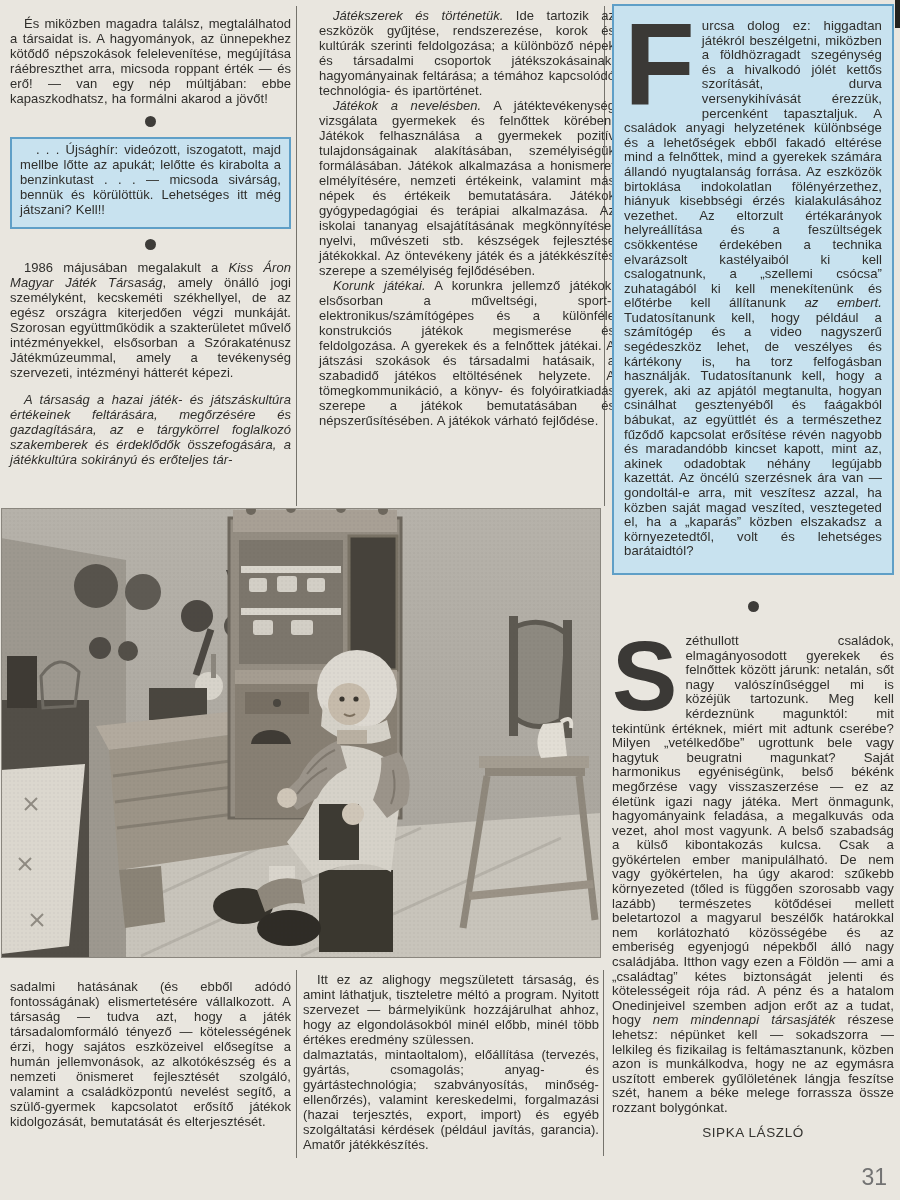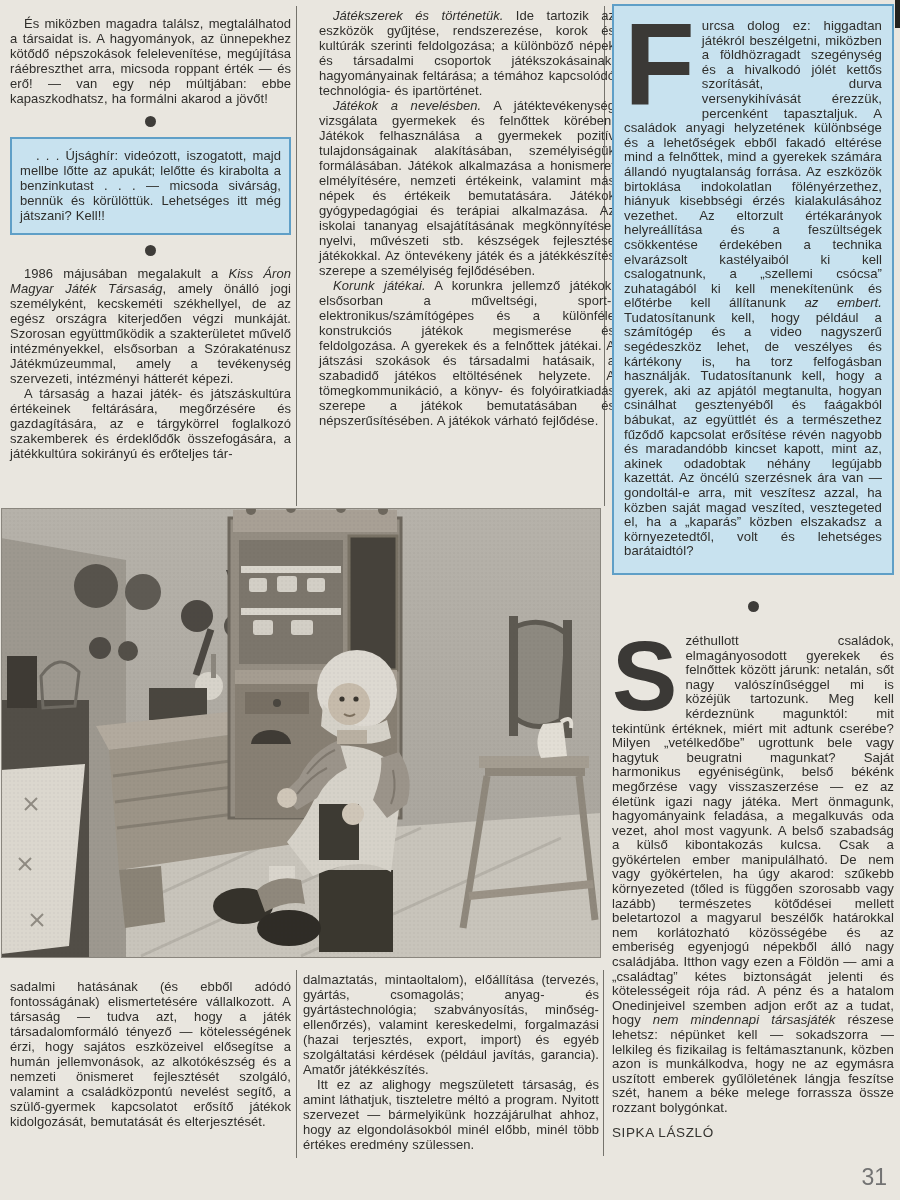--- a/index.html
+++ b/index.html
@@ -22,56 +22,56 @@
   .indent { text-indent: 14px; }
   .vrule { position: absolute; width: 1px; background: #75736c; }
   .dot {
     width: 11px; height: 11px; border-radius: 50%;
     background: #3e3c39; margin: 10px auto;
   }
   .bluebox {
     background: #c8e2ef;
     border: 2px solid #5f9fc7;
   }
-  #news-box { padding: 9px 8px 10px; margin: 2px 0 6px 0; }
+  #news-box { padding: 3px 8px 10px; margin: 2px 0 6px 0; }
   #news-box p { text-indent: 16px; }
   #left-top  { left: 10px;  top: 16px;   width: 281px; }
   #mid-top   { left: 319px; top: 8px;   width: 296px; }
   #right-col { left: 612px; top: 4px;   width: 282px; }
   #left-bottom { left: 10px;  top: 972px; width: 281px; margin-top: 7px; }
   #mid-bottom  { left: 303px; top: 972px; width: 296px; }
   #right-col p.para { font-size: 13.2px; line-height: 14.6px; }
   #essay-box { padding: 13px 10px 14px; }
   .dropcap-f {
     float: left; font-weight: 700; font-size: 116px; line-height: 84px;
     margin: 4px 10px 2px 0; color: #3b3936; letter-spacing: -3px;
   }
   .dropcap-s {
     float: left; font-weight: 700; font-size: 98px; line-height: 74px;
     margin: 5px 8px 2px 0; color: #3b3936;
   }
   #essay-dot { margin: 26px auto 22px; }
   .final-para { margin-top: 2px; }
   #signature {
-    text-align: left; font-size: 13.5px; letter-spacing: 0.6px;
+    text-align: center; font-size: 13.5px; letter-spacing: 0.6px;
     margin-top: 9px; color: #34332f;
   }
   #page-number {
     position: absolute; right: 13px; top: 1164px;
     font-size: 23px; color: #737373;
   }
   #photo-frame {
     position: absolute; left: 1px; top: 508px; width: 600px; height: 450px;
   }
   #scan-artifact {
     position: absolute; right: 0; top: 0; width: 5px; height: 28px;
     background: #23221f;
   }
   i { font-style: italic; }
-  .mpara { margin-top: 0; }
+  .mpara { margin-top: 12px; font-style: italic; }
 </style>
 </head>
 <body>
 
 <div class="vrule" style="left:296px; top:6px;  height:500px;"></div>
 <div class="vrule" style="left:604px; top:6px;  height:500px;"></div>
 <div class="vrule" style="left:296px; top:970px; height:188px;"></div>
 <div class="vrule" style="left:603px; top:970px; height:186px;"></div>
 
 <div id="scan-artifact"></div>
@@ -230,17 +230,17 @@
     <rect x="0" y="0" width="600" height="450" fill="url(#halftone)"></rect>
     <rect x="0" y="0" width="600" height="450" fill="none" stroke="#8a867e" stroke-width="2"></rect>
   </svg>
 </div>
 
 <section class="col" id="left-bottom">
   <p class="para">sadalmi hatásának (és ebből adódó fontosságának) elismertetésére vállalkozott. A társaság — tudva azt, hogy a játék társadalomformáló tényező — kötelességének érzi, hogy sajátos eszközeivel elősegítse a humán jellemvonások, az alkotókészség és a nemzeti önismeret fejlesztését szolgáló, valamint a családközpontú nevelést segítő, a szülő-gyermek kapcsolatot erősítő játékok kidolgozását, bemutatását és elterjesztését.</p>
 </section>
 
 <section class="col" id="mid-bottom">
+  <p class="para indent">Itt ez az alighogy megszületett társaság, és amint láthatjuk, tiszteletre méltó a program. Nyitott szervezet — bármelyikünk hozzájárulhat ahhoz, hogy az elgondolásokból minél előbb, minél több értékes eredmény szülessen.</p>
   <p class="para">dalmaztatás, mintaoltalom), előállítása (tervezés, gyártás, csomagolás; anyag- és gyártástechnológia; szabványosítás, minőség-ellenőrzés), valamint kereskedelmi, forgalmazási (hazai terjesztés, export, import) és egyéb szolgáltatási kérdések (például javítás, garancia). Amatőr játékkészítés.</p>
-  <p class="para indent">Itt ez az alighogy megszületett társaság, és amint láthatjuk, tiszteletre méltó a program. Nyitott szervezet — bármelyikünk hozzájárulhat ahhoz, hogy az elgondolásokból minél előbb, minél több értékes eredmény szülessen.</p>
 </section>
 
 <div id="page-number">31</div>
 
 </body></html>

